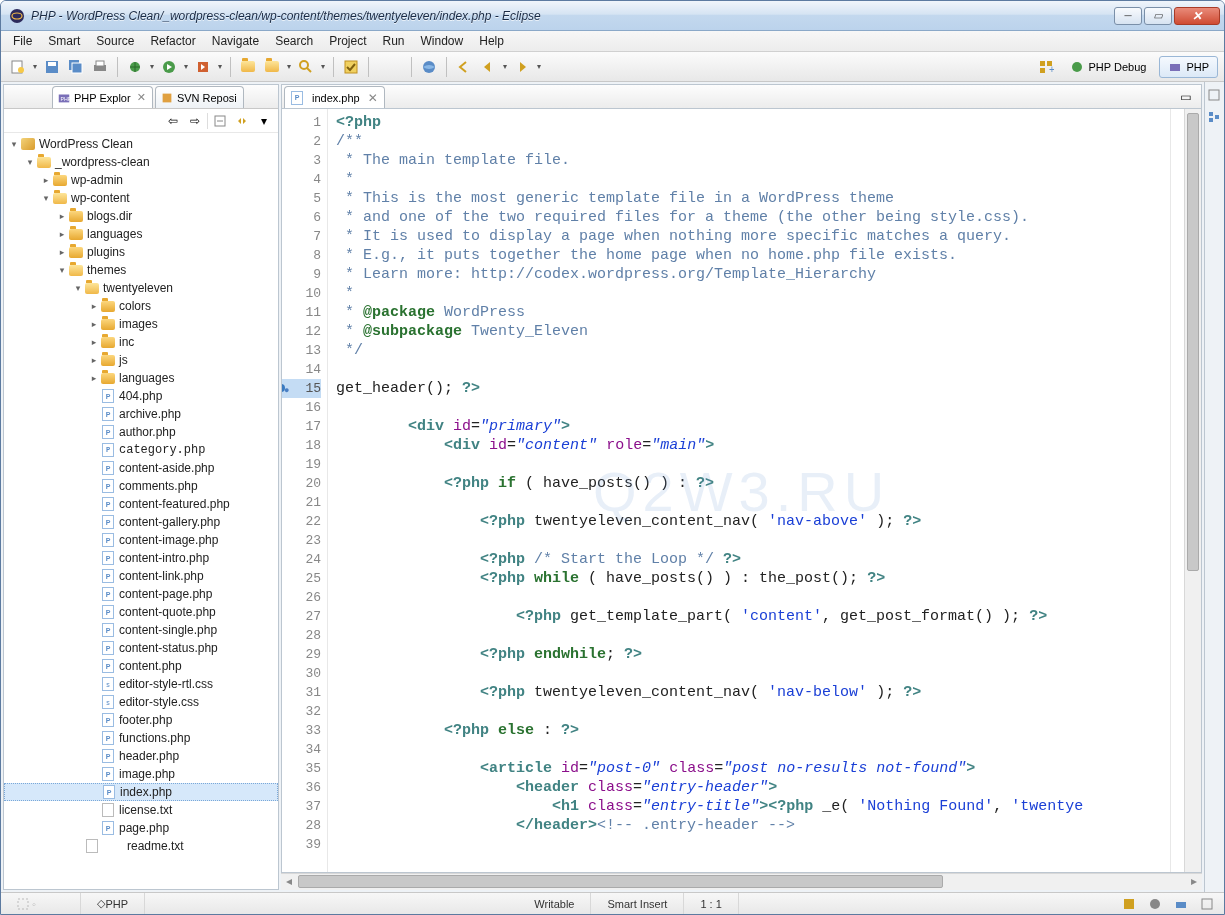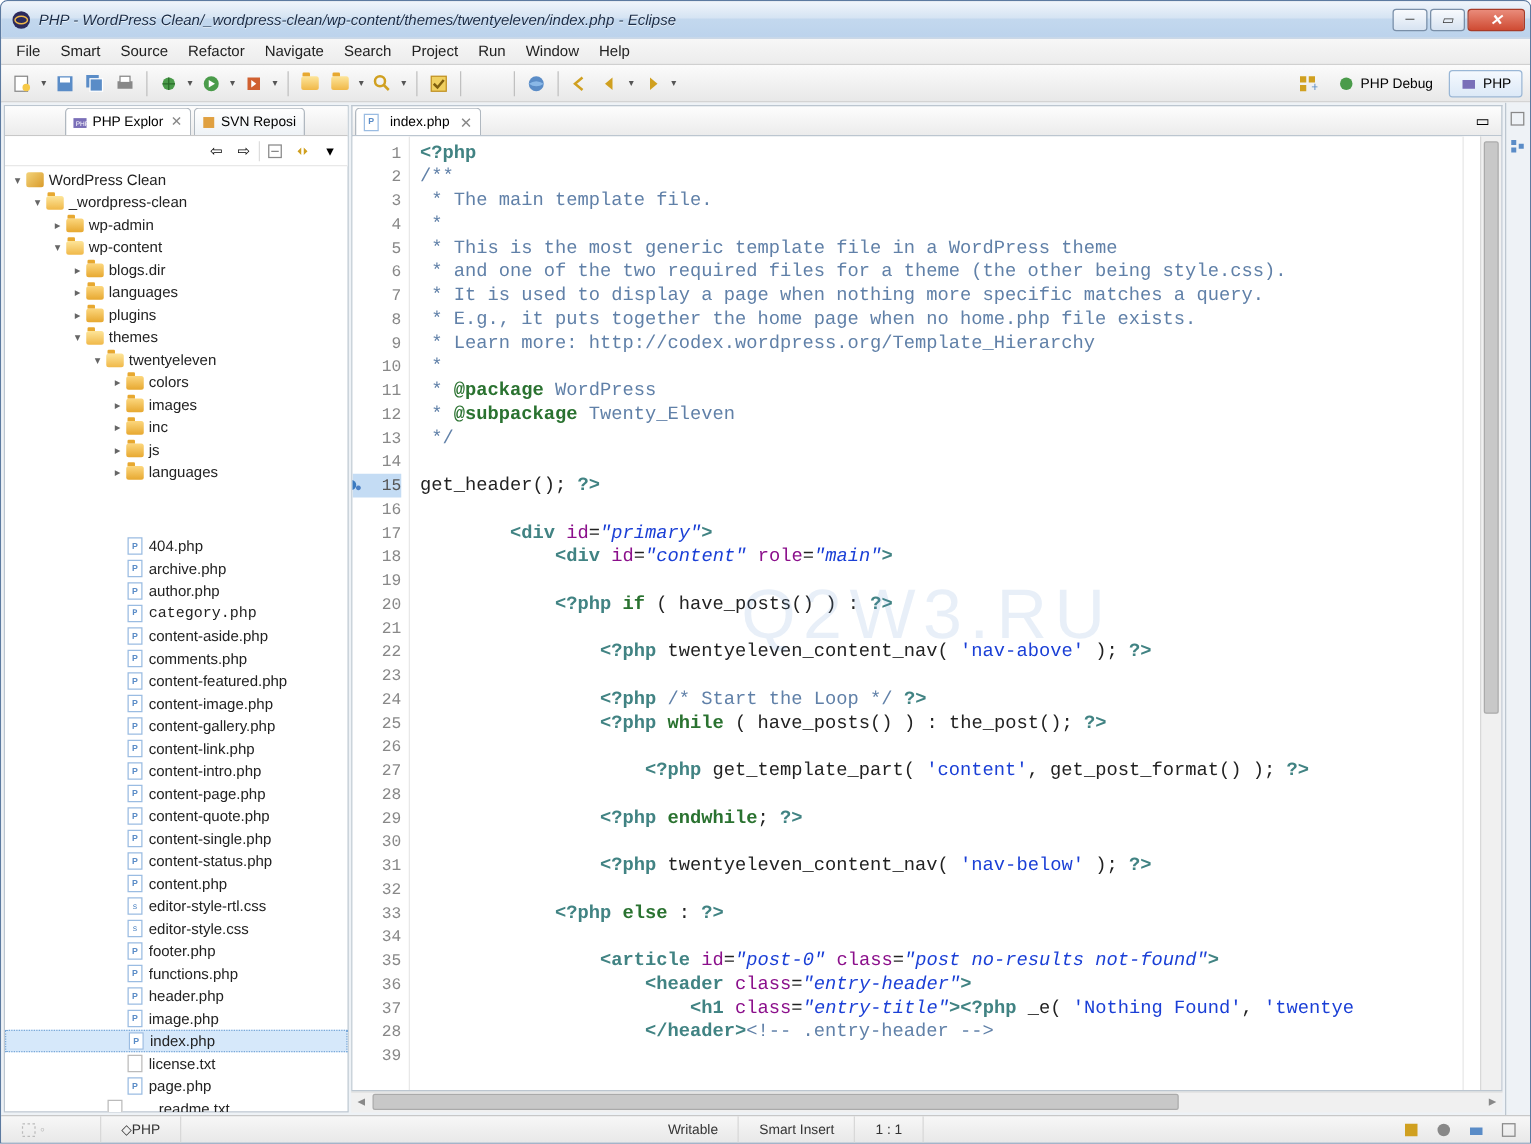--- a/index.html
+++ b/index.html
@@ -381,21 +381,21 @@
             </span>
             <span class="tree-label">js</span>
           </div>
           <div class="tree-item" style="padding-left: 84px;">
             <span class="twisty">▸</span>
             <span class="ticon">
               <div class="ico-folder"></div>
             </span>
             <span class="tree-label">languages</span>
           </div>
-          <div class="tree-item" style="padding-left: 84px; margin-top: 41px;">
+          <div class="tree-item" style="padding-left: 84px;">
             <span class="twisty"></span>
             <span class="ticon">
               <div class="ico-php"></div>
             </span>
             <span class="tree-label">404.php</span>
           </div>
           <div class="tree-item" style="padding-left: 84px;">
             <span class="twisty"></span>
             <span class="ticon">
               <div class="ico-php"></div>
@@ -435,42 +435,42 @@
             <span class="ticon">
               <div class="ico-php"></div>
             </span>
             <span class="tree-label">content-featured.php</span>
           </div>
           <div class="tree-item" style="padding-left: 84px;">
             <span class="twisty"></span>
             <span class="ticon">
               <div class="ico-php"></div>
             </span>
+            <span class="tree-label">content-gallery.php</span>
+          </div>
+          <div class="tree-item" style="padding-left: 84px;">
+            <span class="twisty"></span>
+            <span class="ticon">
+              <div class="ico-php"></div>
+            </span>
             <span class="tree-label">content-image.php</span>
           </div>
           <div class="tree-item" style="padding-left: 84px;">
             <span class="twisty"></span>
             <span class="ticon">
               <div class="ico-php"></div>
             </span>
-            <span class="tree-label">content-gallery.php</span>
+            <span class="tree-label">content-intro.php</span>
           </div>
           <div class="tree-item" style="padding-left: 84px;">
             <span class="twisty"></span>
             <span class="ticon">
               <div class="ico-php"></div>
             </span>
             <span class="tree-label">content-link.php</span>
-          </div>
-          <div class="tree-item" style="padding-left: 84px;">
-            <span class="twisty"></span>
-            <span class="ticon">
-              <div class="ico-php"></div>
-            </span>
-            <span class="tree-label">content-intro.php</span>
           </div>
           <div class="tree-item" style="padding-left: 84px;">
             <span class="twisty"></span>
             <span class="ticon">
               <div class="ico-php"></div>
             </span>
             <span class="tree-label">content-page.php</span>
           </div>
           <div class="tree-item" style="padding-left: 84px;">
             <span class="twisty"></span>

